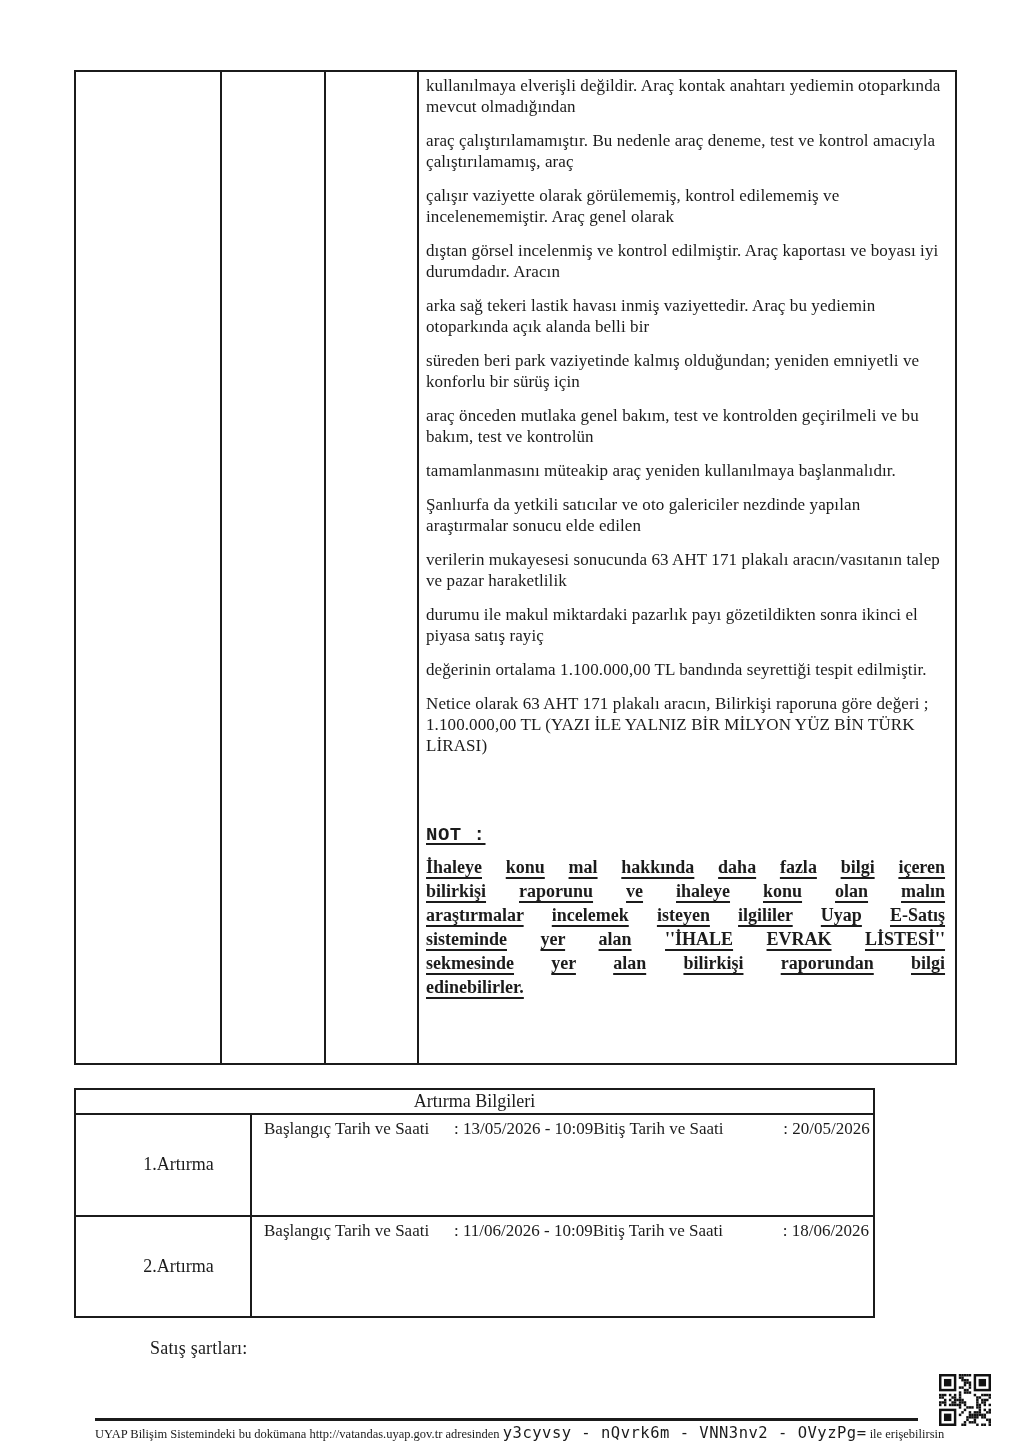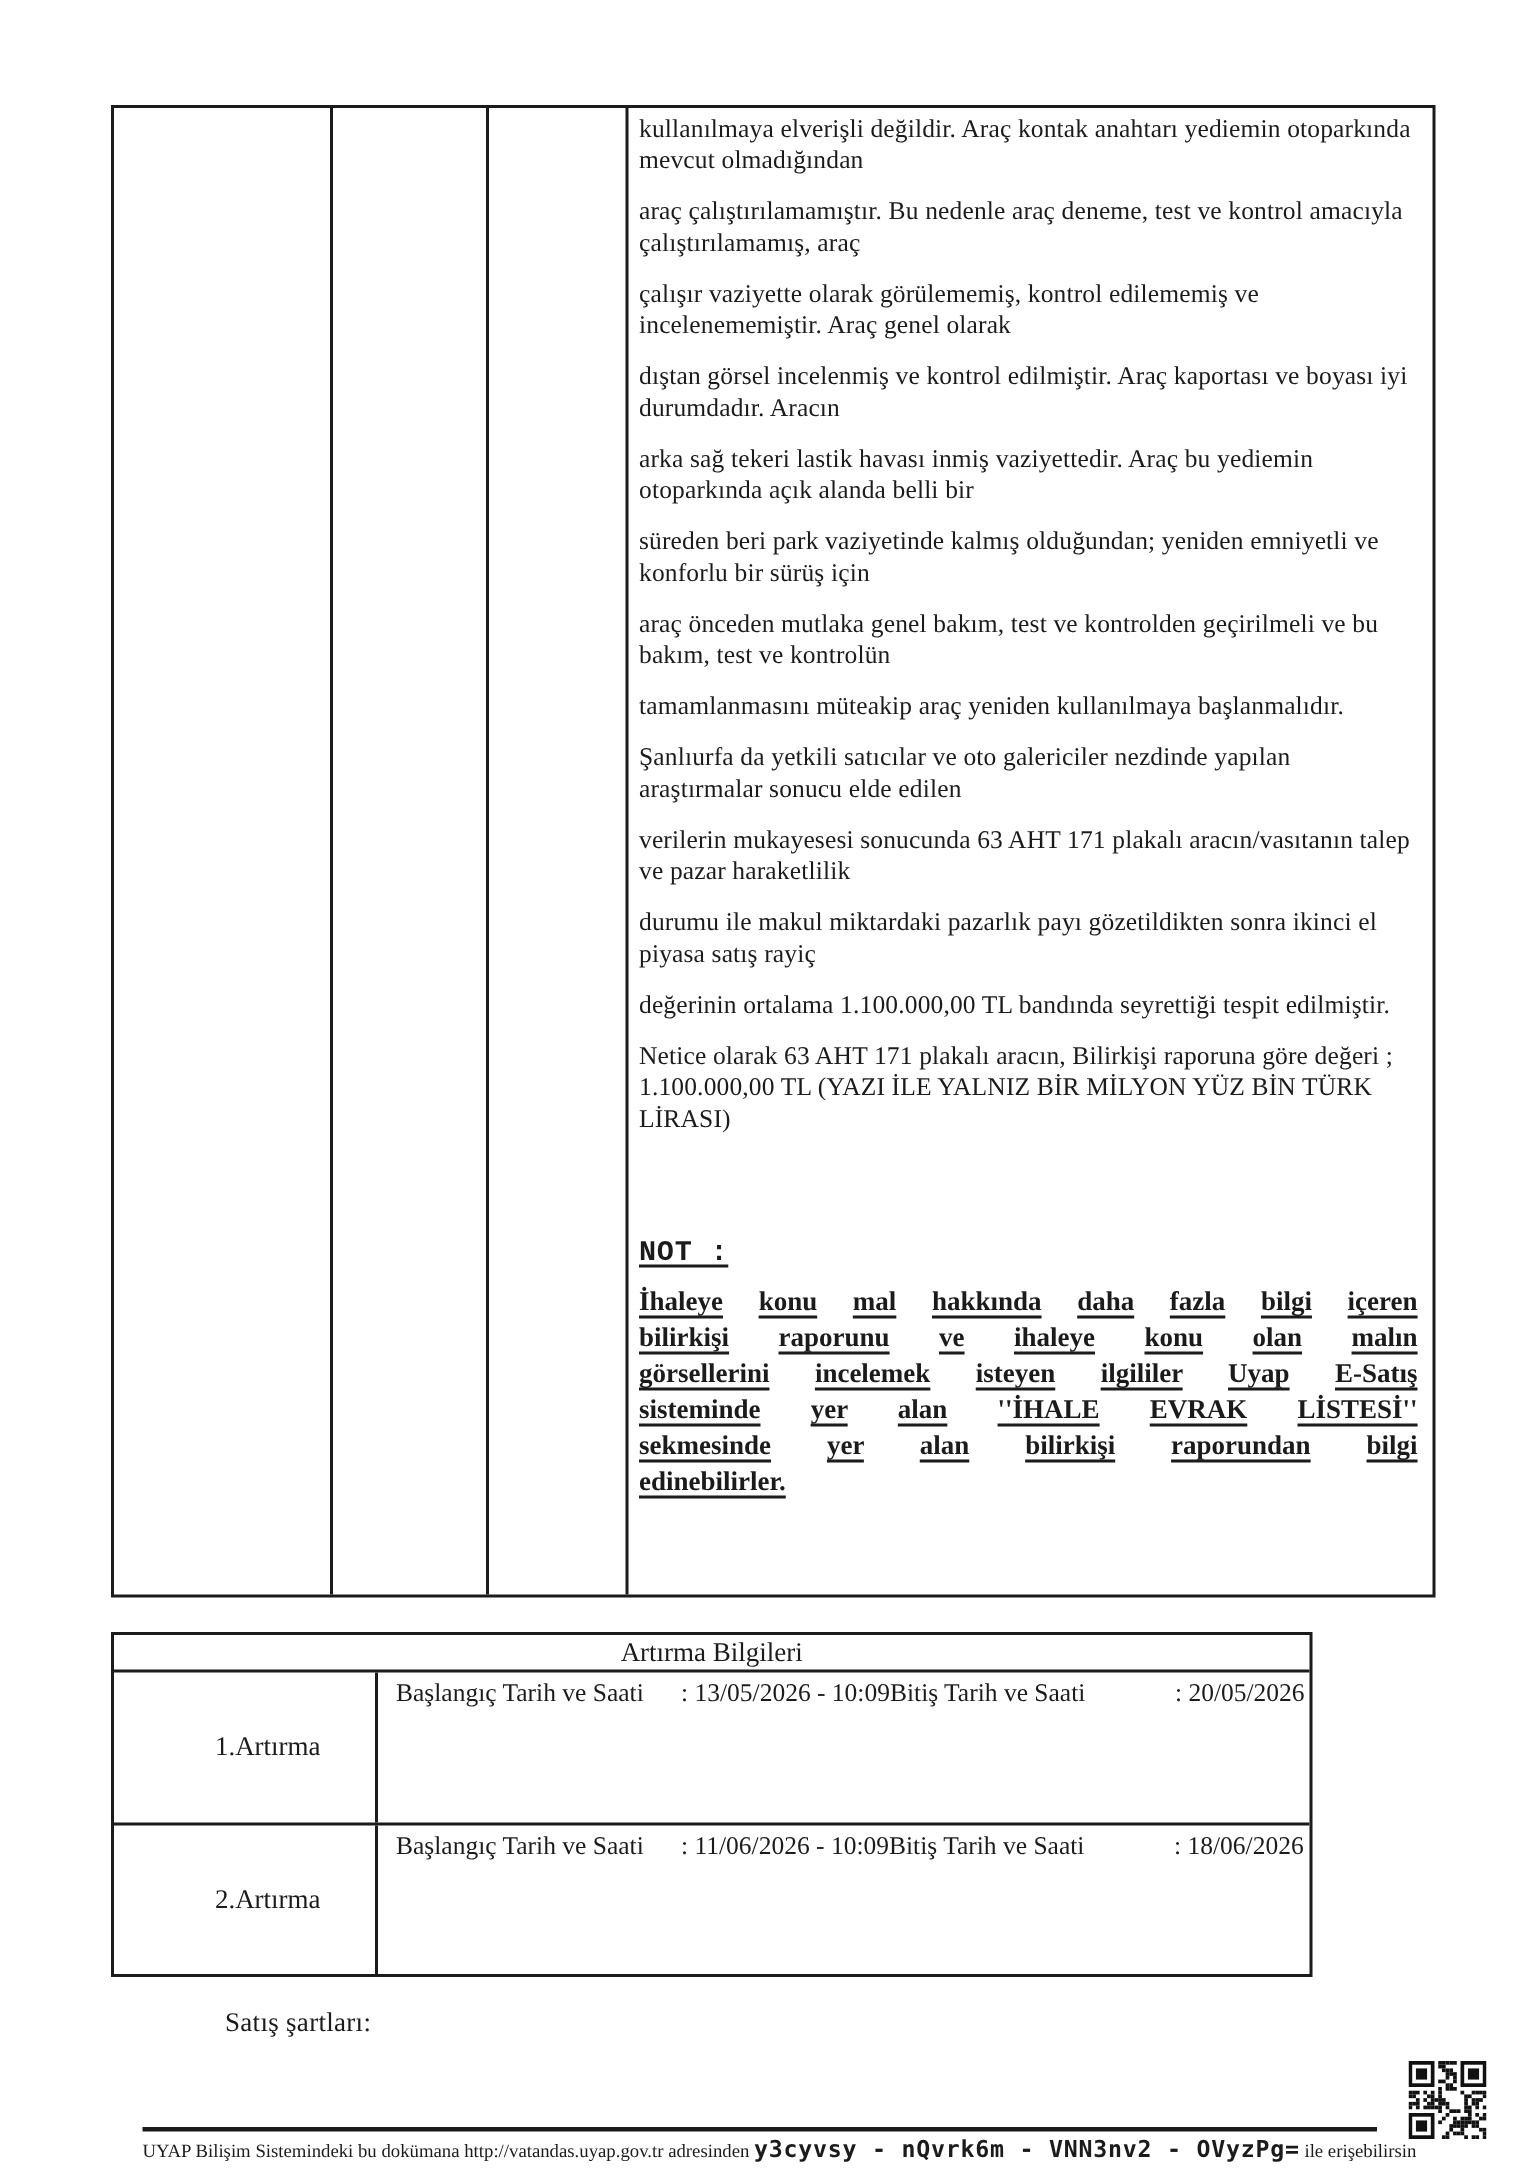--- a/index.html
+++ b/index.html
@@ -105,21 +105,20 @@
     background:var(--ink);
   }
   .footer-text{
     position:absolute;left:95px;top:1424px;width:830px;
     font-size:12.5px;line-height:19px;white-space:nowrap;
   }
   .footer-text .code{
     font-family:"DejaVu Sans Mono","Liberation Mono",monospace;
     font-size:15.5px;
     letter-spacing:0.5px;
-    font-weight:bold;
   }
   .qr{
     position:absolute;left:939px;top:1374px;width:52px;height:52px;
   }
 </style>
 </head>
 <body>
 
 <div class="page">
 
@@ -139,21 +138,21 @@
       <p>Şanlıurfa da yetkili satıcılar ve oto galericiler nezdinde yapılan araştırmalar sonucu elde edilen</p>
       <p>verilerin mukayesesi sonucunda 63 AHT 171 plakalı aracın/vasıtanın talep ve pazar haraketlilik</p>
       <p>durumu ile makul miktardaki pazarlık payı gözetildikten sonra ikinci el piyasa satış rayiç</p>
       <p>değerinin ortalama 1.100.000,00 TL bandında seyrettiği tespit edilmiştir.</p>
       <p>Netice olarak 63 AHT 171 plakalı aracın, Bilirkişi raporuna göre değeri ; 1.100.000,00 TL (YAZI İLE YALNIZ BİR MİLYON YÜZ BİN TÜRK LİRASI)</p>
 
       <div class="note-heading">NOT :</div>
       <div class="note-par">
         <div class="note-line"><span class="w">İhaleye</span> <span class="w">konu</span> <span class="w">mal</span> <span class="w">hakkında</span> <span class="w">daha</span> <span class="w">fazla</span> <span class="w">bilgi</span> <span class="w">içeren</span></div>
         <div class="note-line"><span class="w">bilirkişi</span> <span class="w">raporunu</span> <span class="w">ve</span> <span class="w">ihaleye</span> <span class="w">konu</span> <span class="w">olan</span> <span class="w">malın</span></div>
-        <div class="note-line"><span class="w">görsellerini</span> <span class="w">incelemek</span> <span class="w">isteyen</span> <span class="w">ilgililer</span> <span class="w">Uyap</span> <span class="w">E-Satış</span></div>
+        <div class="note-line"><span class="w">araştırmalar</span> <span class="w">incelemek</span> <span class="w">isteyen</span> <span class="w">ilgililer</span> <span class="w">Uyap</span> <span class="w">E-Satış</span></div>
         <div class="note-line"><span class="w">sisteminde</span> <span class="w">yer</span> <span class="w">alan</span> <span class="w">''İHALE</span> <span class="w">EVRAK</span> <span class="w">LİSTESİ''</span></div>
         <div class="note-line"><span class="w">sekmesinde</span> <span class="w">yer</span> <span class="w">alan</span> <span class="w">bilirkişi</span> <span class="w">raporundan</span> <span class="w">bilgi</span></div>
         <div class="note-line last"><span class="w">edinebilirler.</span></div>
       </div>
     </div>
   </div>
 
   <div class="auction-table">
     <div class="auction-header">Artırma Bilgileri</div>
 

